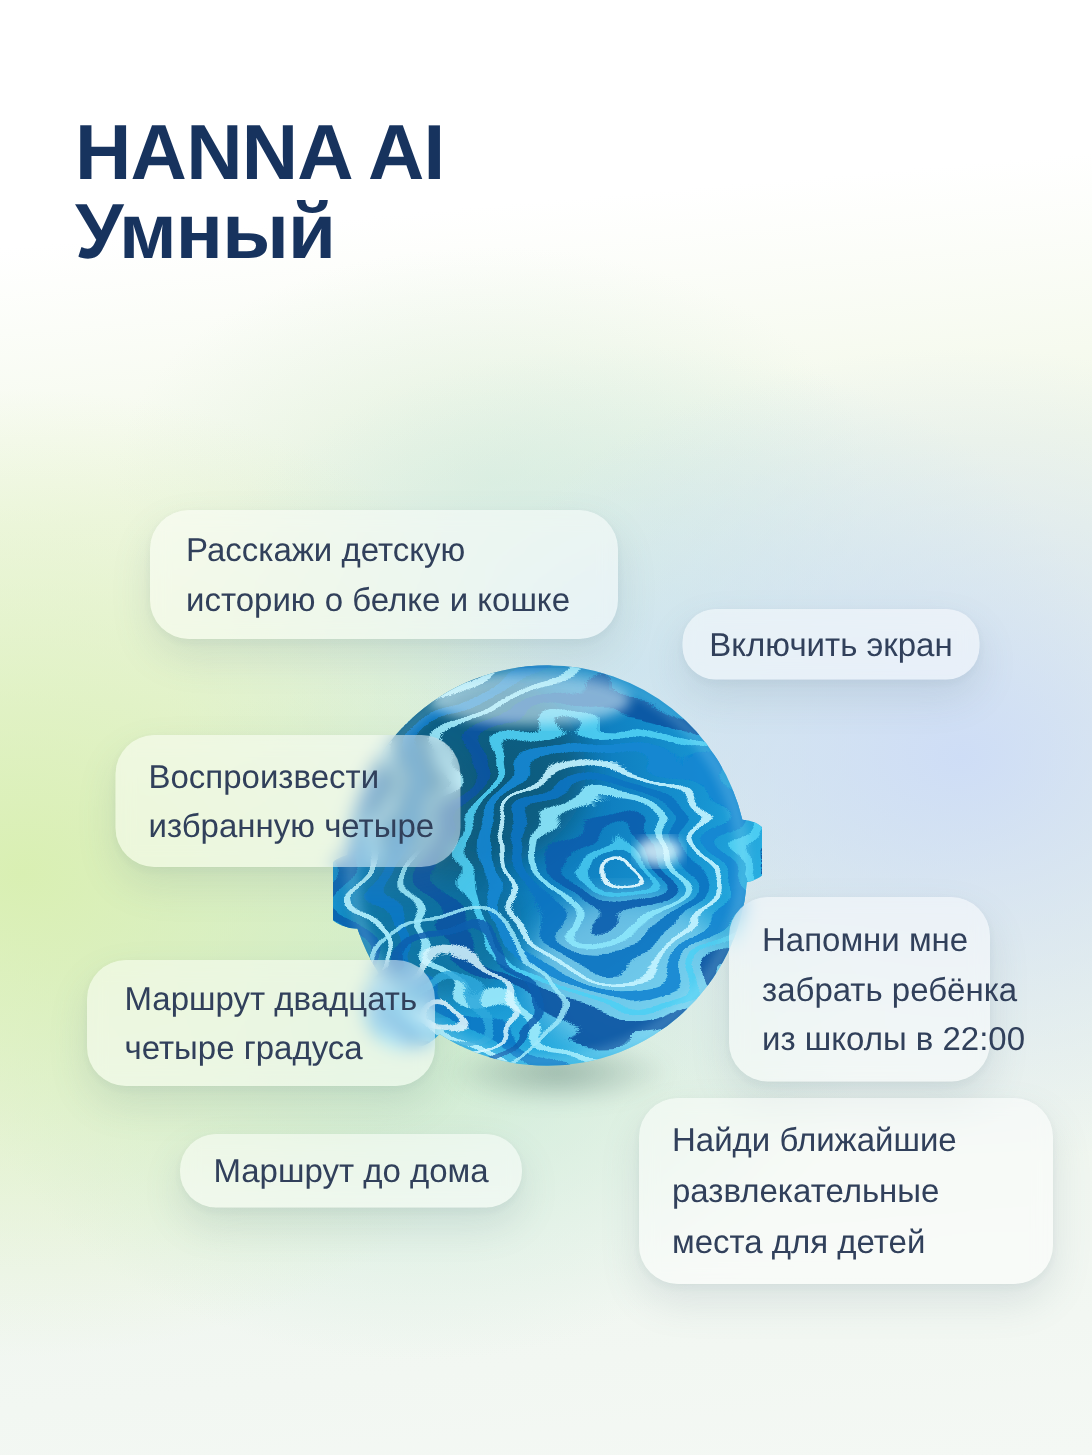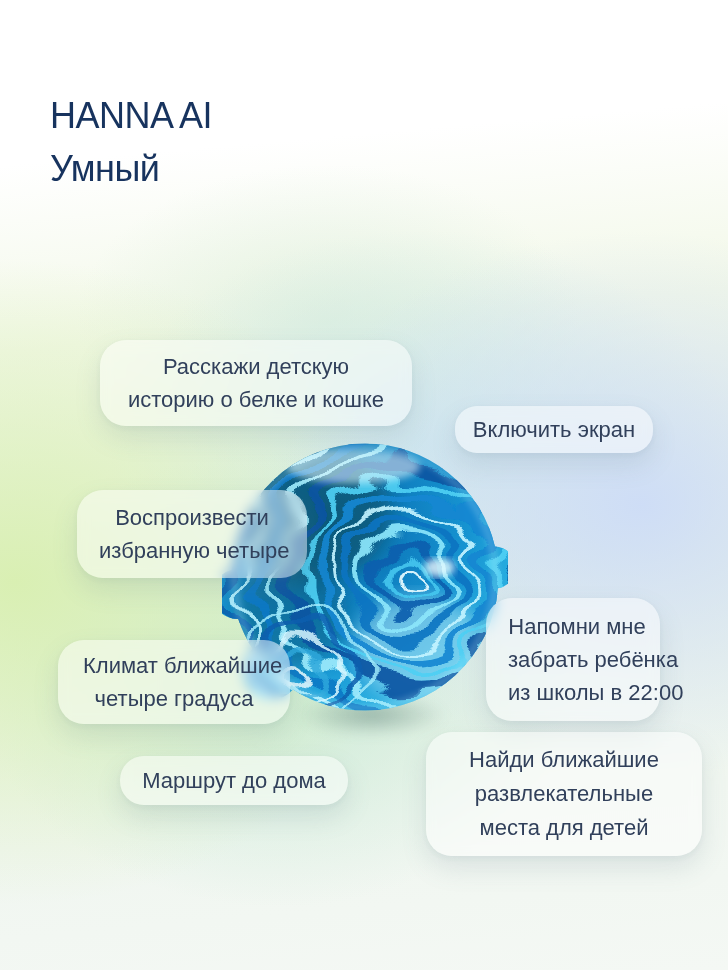--- a/index.html
+++ b/index.html
@@ -14,24 +14,24 @@
     overflow:hidden;
     background:
       radial-gradient(560px 420px at 88% 52%, rgba(205,220,247,0.95) 0%, rgba(205,220,247,0) 65%),
       radial-gradient(640px 520px at 2% 60%,  rgba(216,239,176,0.95) 0%, rgba(216,239,176,0) 62%),
       radial-gradient(500px 380px at 38% 70%, rgba(196,232,210,0.85) 0%, rgba(196,232,210,0) 60%),
       radial-gradient(520px 360px at 58% 46%, rgba(199,230,235,0.80) 0%, rgba(199,230,235,0) 60%),
       radial-gradient(420px 260px at 45% 33%, rgba(213,235,214,0.55) 0%, rgba(213,235,214,0) 60%),
       linear-gradient(175deg,#ffffff 0%,#ffffff 16%,#f2f8e8 34%,#eaf4e4 58%,#f0f6f0 82%,#f4f8f4 100%);
   }
   .title{
-    position:absolute;left:50px;top:89px;
+    position:absolute;left:50px;top:76px;
     color:var(--title-text,#17335e);
-    font-weight:400;
-    font-size:36px;line-height:53px;
+    font-weight:700;
+    font-size:52px;line-height:53px;
     letter-spacing:-0.5px;
   }
   .title .row{display:block;}
   
   .orb-shadow{
     position:absolute;left:272px;top:686px;width:200px;height:58px;
     background:radial-gradient(closest-side, rgba(35,75,70,0.34), rgba(35,75,70,0) 75%);
     filter:blur(6px);
   }
   .orb{
@@ -42,21 +42,21 @@
     position:absolute;
     background:rgba(255,255,255,0.48);
     border-radius:26px;
     box-shadow:0 12px 26px rgba(96,125,139,0.16), 0 2px 6px rgba(96,125,139,0.08);
     -webkit-backdrop-filter:blur(6px);
     backdrop-filter:blur(6px);
     color:var(--bubble-text,#31405b);
     font-size:22px;line-height:33px;
     box-sizing:border-box;
   }
-  .bubble .line{white-space:nowrap;text-align:center;}
+  .bubble .line{white-space:nowrap;}
   .b1{left:100px;top:340px;width:312px;padding:10px 24px;}
   .b2{left:455px;top:406px;width:198px;padding:7px 10px;text-align:center;border-radius:22px;}
   .b3{left:32px; top:490px;width:230px;padding:11px 22px;margin-left:45px;}
   .b4{left:486px;top:550px;width:174px;padding:12px 14px 12px 22px;margin-top:48px;}
   .b5{left:58px; top:640px;width:232px;padding:9px 25px;}
   .b6{left:120px;top:756px;width:228px;padding:8px 10px;text-align:center;border-radius:24px;}
   .b7{left:426px;top:732px;width:276px;padding:11px 22px;line-height:34px;}
 </style>
 </head>
 <body>
@@ -148,21 +148,21 @@
     <div class="line">избранную четыре</div>
   </div>
 
   <div class="bubble b4">
     <div class="line">Напомни мне</div>
     <div class="line">забрать ребёнка</div>
     <div class="line">из школы в 22:00</div>
   </div>
 
   <div class="bubble b5">
-    <div class="line">Климат ближайшие</div>
+    <div class="line">Маршрут двадцать</div>
     <div class="line">четыре градуса</div>
   </div>
 
   <div class="bubble b6">
     <div class="line">Маршрут до дома</div>
   </div>
 
   <div class="bubble b7">
     <div class="line">Найди ближайшие</div>
     <div class="line">развлекательные</div>

